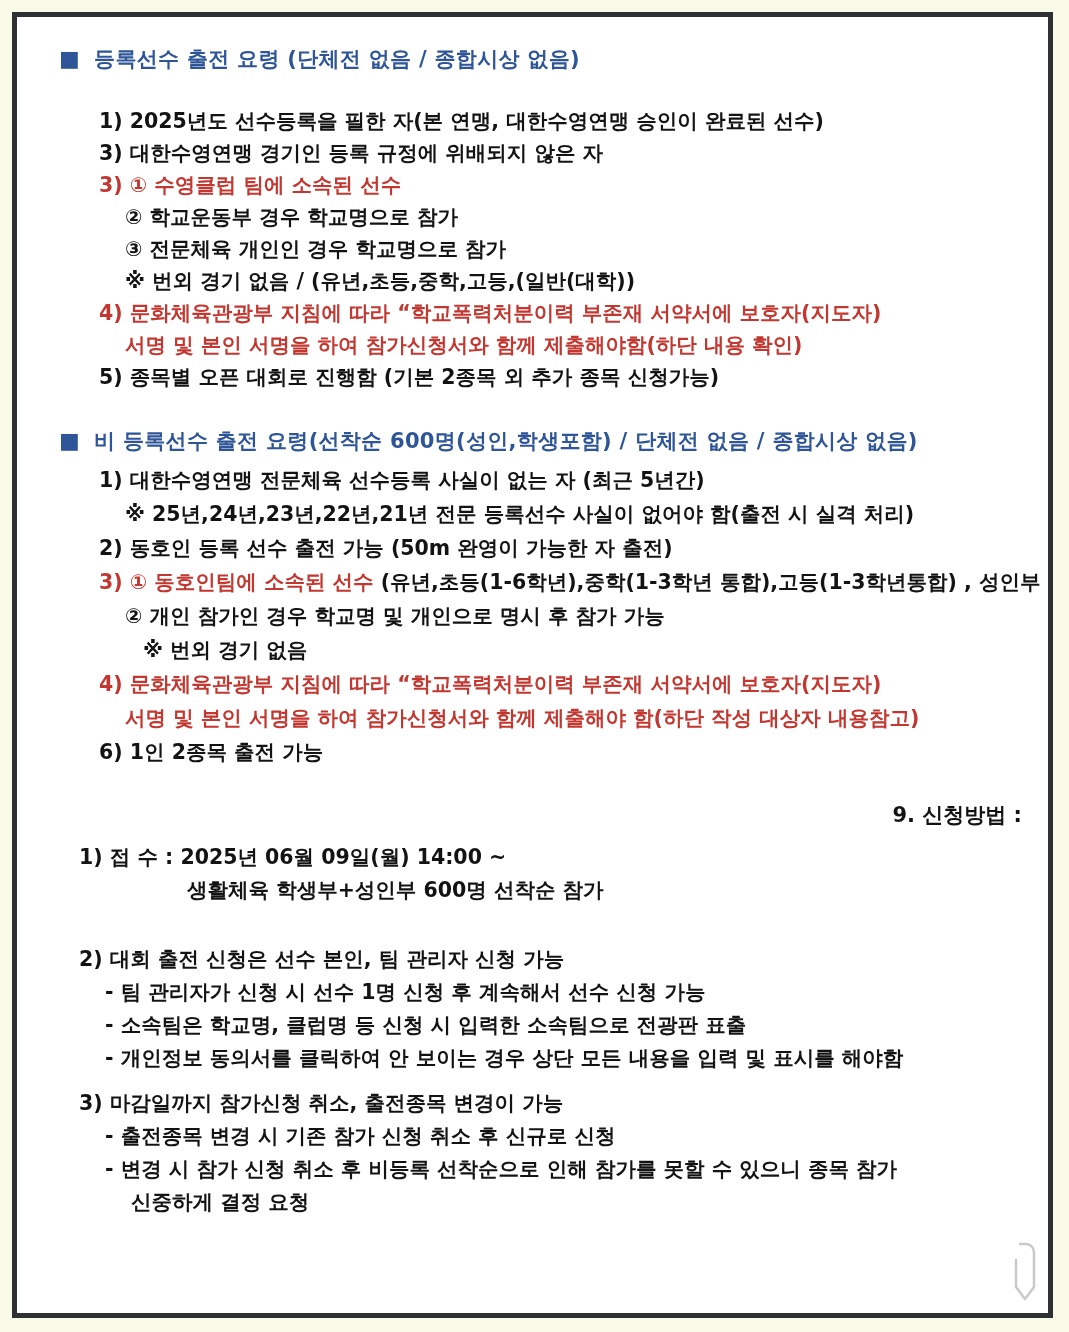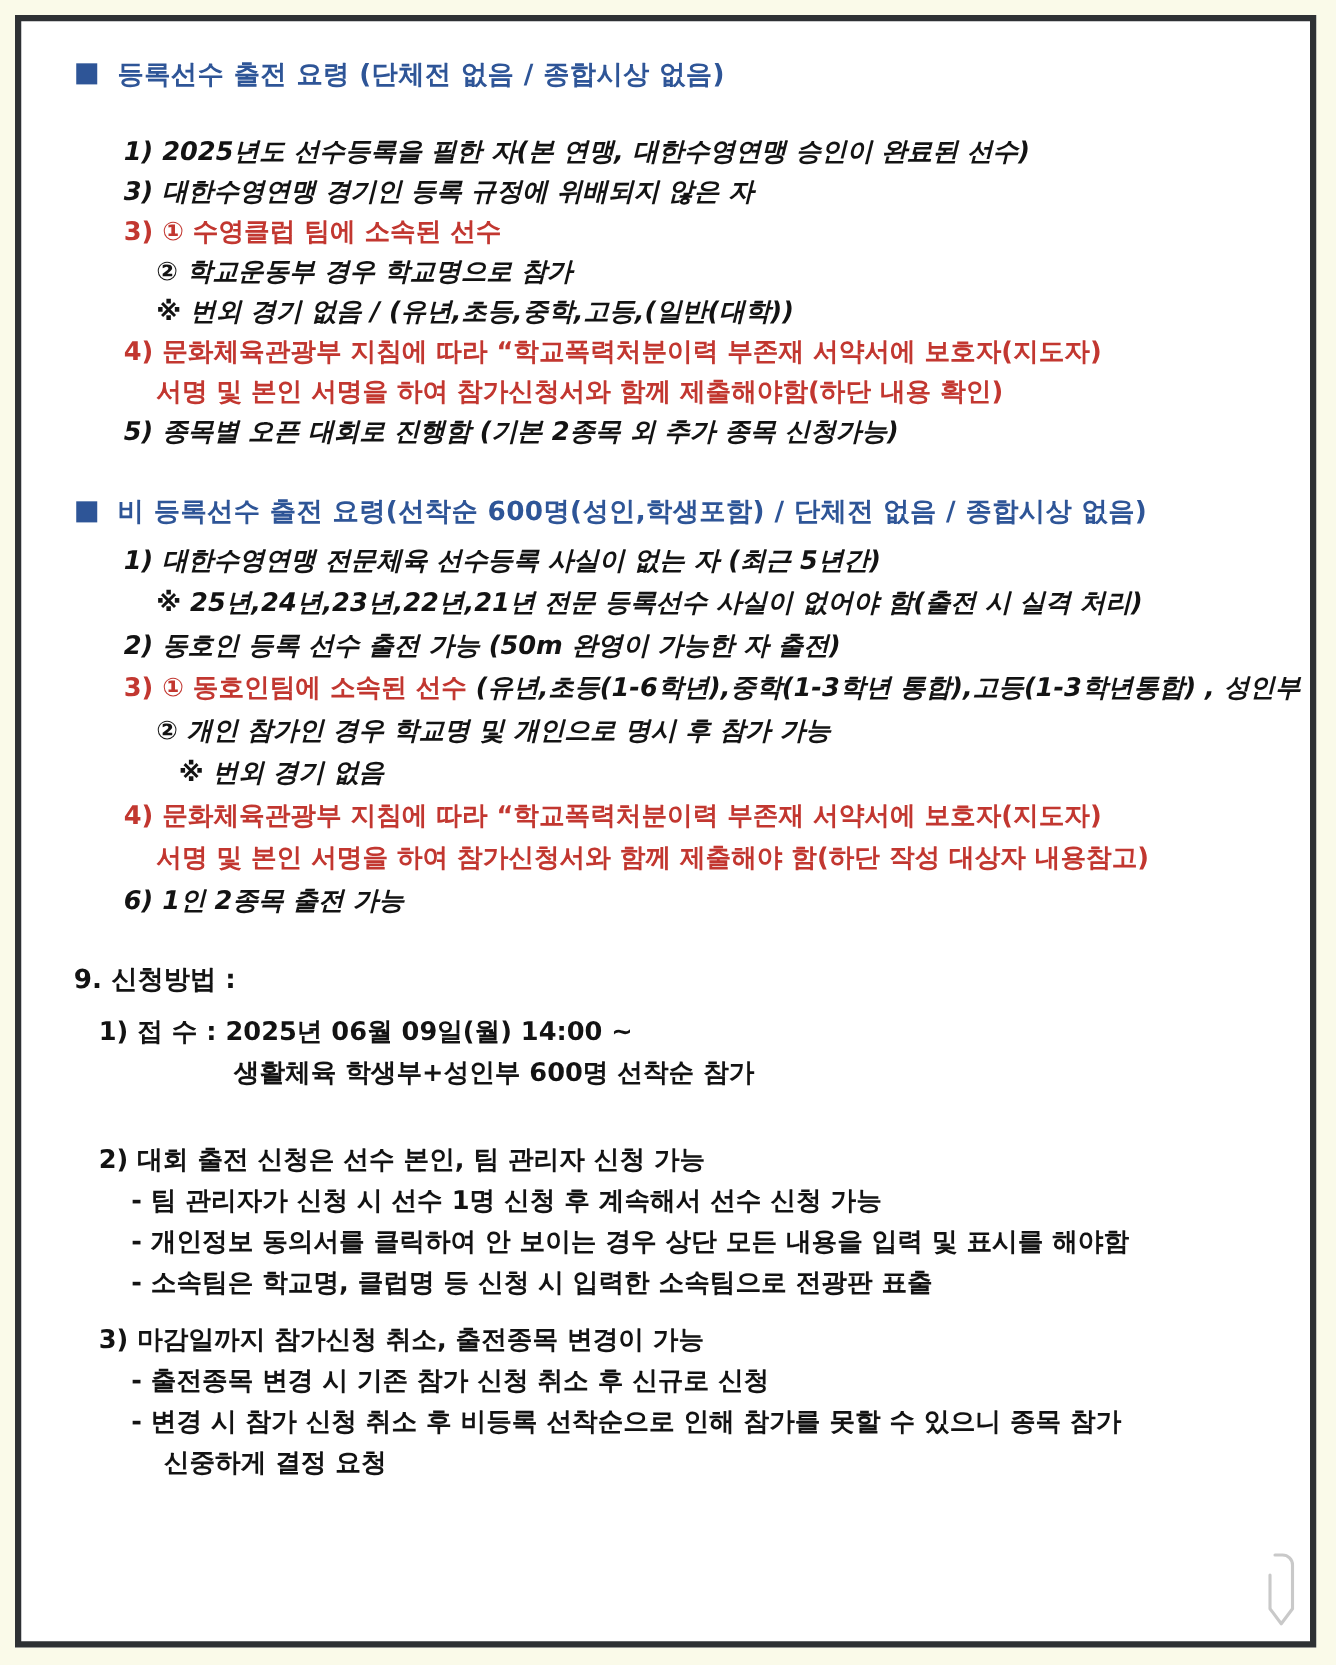--- a/index.html
+++ b/index.html
@@ -35,27 +35,27 @@
     font-size:22px; line-height:22px;
   }
   .list{font-size:20.5px;}
   .s1 .row{line-height:32px;}
   .s2 .row{line-height:34px;}
   .row{white-space:nowrap;}
   .it1{padding-left:40px;}
   .it2{padding-left:66px;}
   .it3{padding-left:84px;}
   .red{color:var(--red);}
-  .blk{color:var(--black);font-style:italic;}
+  .blk{color:var(--black);}
   .s1{margin-top:32px;}
   .gap-h2{margin-top:34px;}
   .s2{margin-top:8px;}
   .s9{margin-top:30px; font-size:20.5px;}
   .s9 .row{line-height:33px;}
-  .s9-title{font-size:21px;}
+  .s9-title{font-size:21px;text-align:right;}
   .s9 .sub{padding-left:20px;}
   .s9 .cont{padding-left:128px;}
   .s9 .dash{padding-left:46px;}
   .s9 .cont2{padding-left:72px;}
   .blkgap1{margin-top:9px;}
   .blkgap2{margin-top:36px;}
   .blkgap3{margin-top:12px;}
   .clip{
     position:absolute; left:1003px; top:1240px;
     width:42px; height:72px;
@@ -69,20 +69,21 @@
   <div class="sec-h">
     <span class="bullet">■</span>
     <span>등록선수 출전 요령 (단체전 없음 / 종합시상 없음)</span>
   </div>
 
   <div class="list s1">
     <div class="row it1 blk">1) 2025년도 선수등록을 필한 자(본 연맹, 대한수영연맹 승인이 완료된 선수)</div>
     <div class="row it1 blk">3) 대한수영연맹 경기인 등록 규정에 위배되지 않은 자</div>
     <div class="row it1 red">3) ① 수영클럽 팀에 소속된 선수</div>
     <div class="row it2 blk">② 학교운동부 경우 학교명으로 참가</div>
+    <div class="row it2 blk">③ 전문체육 개인인 경우 학교명으로 참가</div>
     <div class="row it2 blk">※ 번외 경기 없음  / (유년,초등,중학,고등,(일반(대학))</div>
     <div class="row it1 red">4) 문화체육관광부 지침에 따라 “학교폭력처분이력 부존재 서약서에 보호자(지도자)</div>
     <div class="row it2 red">서명 및 본인 서명을 하여 참가신청서와 함께 제출해야함(하단 내용 확인)</div>
     <div class="row it1 blk">5) 종목별 오픈 대회로 진행함 (기본 2종목 외 추가 종목 신청가능)</div>
   </div>
 
   <div class="sec-h gap-h2">
     <span class="bullet">■</span>
     <span>비 등록선수 출전 요령(선착순 600명(성인,학생포함) / 단체전 없음 / 종합시상 없음)</span>
   </div>
@@ -100,22 +101,22 @@
   </div>
 
   <div class="s9">
     <div class="row s9-title">9. 신청방법 :</div>
 
     <div class="row sub blkgap1">1) 접 수 : 2025년 06월 09일(월) 14:00 ~</div>
     <div class="row cont">생활체육 학생부+성인부 600명 선착순 참가</div>
 
     <div class="row sub blkgap2">2) 대회 출전 신청은 선수 본인, 팀 관리자 신청 가능</div>
     <div class="row dash">- 팀 관리자가 신청 시 선수 1명 신청 후 계속해서 선수 신청 가능</div>
+    <div class="row dash">- 소속팀은 학교명, 클럽명 등 신청 시 입력한 소속팀으로 전광판 표출</div>
     <div class="row dash">- 개인정보 동의서를 클릭하여 안 보이는 경우 상단 모든 내용을 입력 및 표시를 해야함</div>
-    <div class="row dash">- 소속팀은 학교명, 클럽명 등 신청 시 입력한 소속팀으로 전광판 표출</div>
 
     <div class="row sub blkgap3">3) 마감일까지 참가신청 취소, 출전종목 변경이 가능</div>
     <div class="row dash">- 출전종목 변경 시 기존 참가 신청 취소 후 신규로 신청</div>
     <div class="row dash">- 변경 시 참가 신청 취소 후 비등록 선착순으로 인해 참가를 못할 수 있으니 종목 참가</div>
     <div class="row cont2">신중하게 결정 요청</div>
   </div>
 
 </div>
 
 <svg class="clip" viewBox="0 0 42 72">

